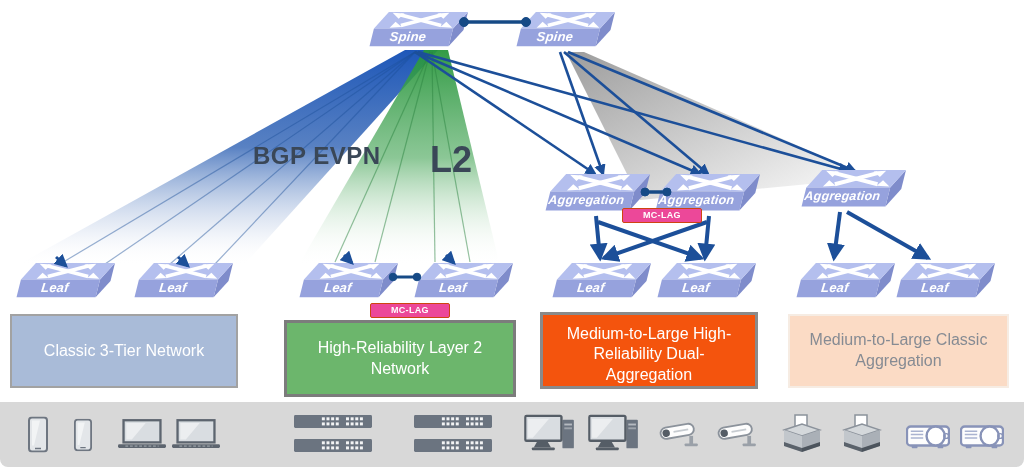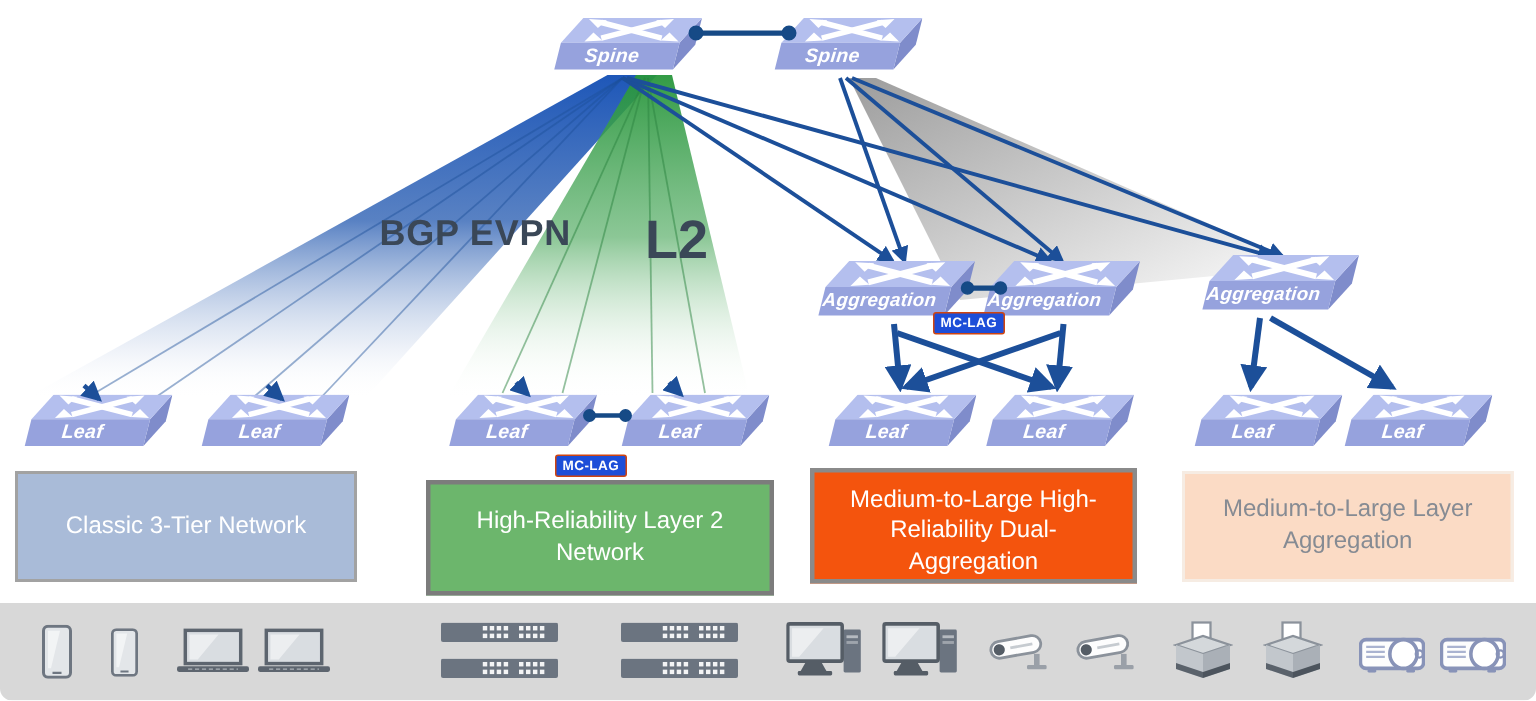--- a/index.html
+++ b/index.html
@@ -10,22 +10,22 @@
   #fglayer{z-index:3;}
   .sw{position:absolute;z-index:2;}
   .sw svg{display:block;width:100%;height:auto;}
   .swlabel{position:absolute;left:0;top:46%;width:80%;text-align:center;
            color:#fff;font-weight:bold;font-style:italic;font-size:13px;
            transform:skewX(-6deg);letter-spacing:.2px;pointer-events:none;}
   .sw.agg .swlabel{font-size:12.5px;top:48%;}
   .overlay-label{position:absolute;z-index:3;font-weight:bold;color:#3a4757;}
   #lbl-bgp{left:253px;top:142px;font-size:24px;letter-spacing:.5px;}
   #lbl-l2{left:430px;top:139px;font-size:36px;}
-  .badge{position:absolute;z-index:3;background:#1d4ed8;color:#fff;font-weight:bold;
-         font-size:9px;padding:2px 4px;border-radius:2px;border:1px solid #cf4410;
+  .badge{position:absolute;z-index:3;background:#ec4899;color:#fff;font-weight:bold;
+         font-size:9px;padding:2px 20px;border-radius:2px;border:1px solid #cf4410;
          letter-spacing:.3px;line-height:1;text-align:center;}
   #badge-agg{left:622px;top:208px;}
   #badge-leaf{left:370px;top:303px;}
   .sec{position:absolute;z-index:4;display:flex;align-items:center;justify-content:center;
        text-align:center;font-size:16px;line-height:1.3;padding:0 12px;box-sizing:border-box;}
   #sec0{left:10px;top:314px;width:228px;height:74px;background:#a9bbd8;border:2px solid #a2a2a2;color:#fff;}
   #sec1{left:284px;top:320px;width:232px;height:77px;background:#6cb66c;border:3px solid #7c7c7c;color:#fff;}
   #sec2{left:540px;top:312px;width:218px;height:77px;background:#f4540d;border:3px solid #8a8a8a;color:#fff;align-items:flex-end;}
   #sec3{left:788px;top:314px;width:221px;height:74px;background:#fbdbc5;border:2px solid #f6ece3;color:#868b93;}
   #band{position:absolute;z-index:1;left:0;top:402px;width:1024px;height:65px;
@@ -287,21 +287,21 @@
   <div class="sec" id="sec0">
     <span>Classic 3-Tier Network</span>
   </div>
   <div class="sec" id="sec1">
     <span>High-Reliability Layer 2 Network</span>
   </div>
   <div class="sec" id="sec2">
     <span>Medium-to-Large High-Reliability Dual-Aggregation</span>
   </div>
   <div class="sec" id="sec3">
-    <span>Medium-to-Large Layer Aggregation</span>
+    <span>Medium-to-Large Classic Aggregation</span>
   </div>
 
   <div id="band"></div>
   <div class="dev" style="left:28px;top:416px;width:20px;height:37px">
       <svg viewBox="0 0 20 36">
         <use href="#sym-phone"></use>
       </svg>
     </div>
   <div class="dev" style="left:74px;top:417px;width:18px;height:36px">
       <svg viewBox="0 0 20 36">

